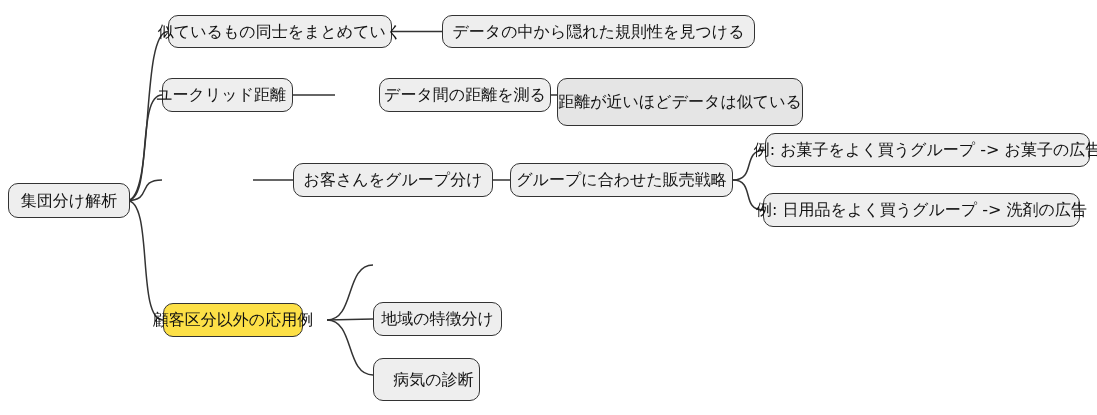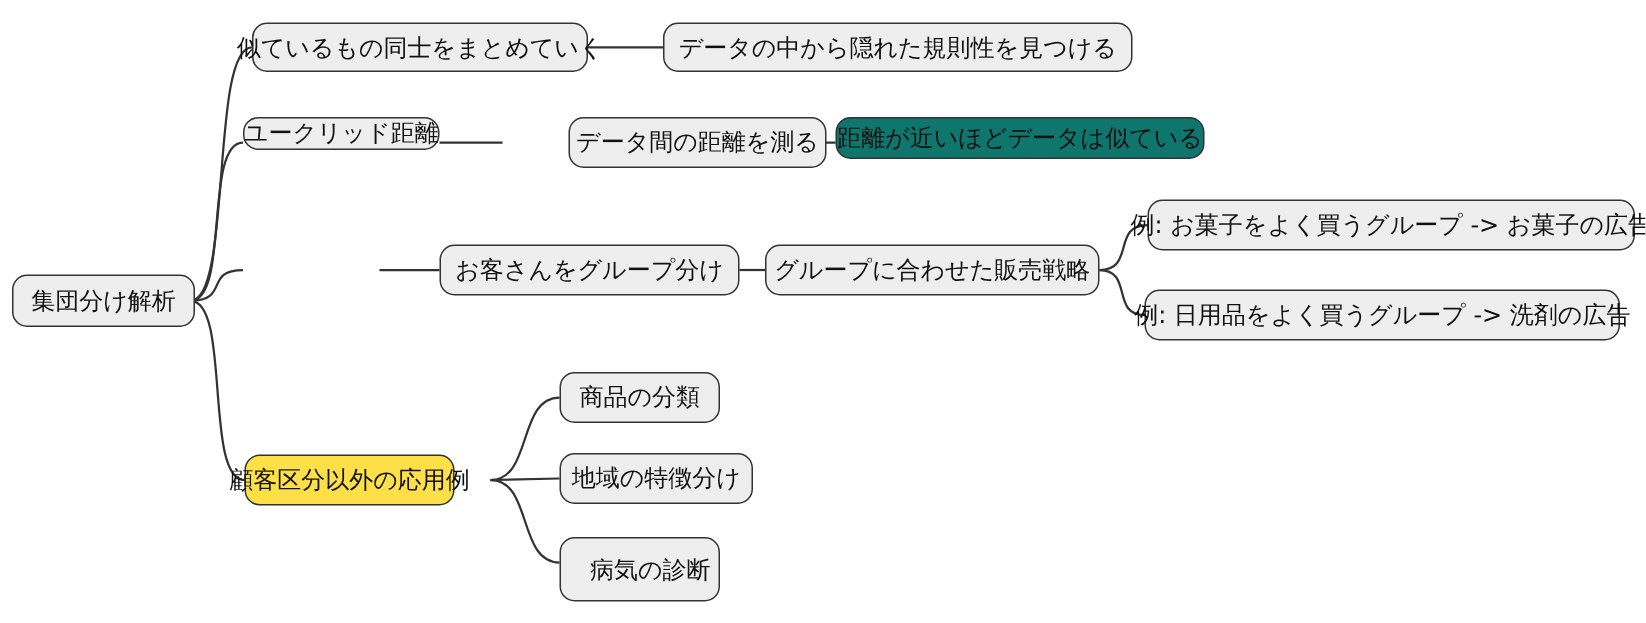--- a/index.html
+++ b/index.html
@@ -64,46 +64,43 @@
 
 <div class="mm-node" style="left: 8px; top: 183px; width: 122px; height: 35px; background: rgb(238, 238, 238); border-color: rgb(51, 51, 51);">
       <span>集団分け解析</span>
     </div>
     <div class="mm-node" style="left: 168px; top: 15px; width: 224px; height: 33px; background: rgb(238, 238, 238); border-color: rgb(51, 51, 51);">
       <span>似ているもの同士をまとめていく</span>
     </div>
     <div class="mm-node" style="left: 442px; top: 15px; width: 313px; height: 33px; background: rgb(238, 238, 238); border-color: rgb(51, 51, 51);">
       <span>データの中から隠れた規則性を見つける</span>
     </div>
-    <div class="mm-node" style="left: 162px; top: 78px; width: 131px; height: 22px; background: rgb(238, 238, 238); border-color: rgb(51, 51, 51);">
+    <div class="mm-node" style="left: 162px; top: 78px; width: 131px; height: 34px; background: rgb(238, 238, 238); border-color: rgb(51, 51, 51); justify-content: flex-end;">
       <span>ユークリッド距離</span>
     </div>
     <div class="mm-node" style="left: 335px; top: 78px; width: 172px; height: 34px; background: rgb(238, 238, 238); border-color: rgb(51, 51, 51); margin-left: 44px;">
       <span>データ間の距離を測る</span>
     </div>
-    <div class="mm-node" style="left: 557px; top: 78px; width: 246px; height: 28px; background: #0f766e; border-color: rgb(51, 51, 51);">
+    <div class="mm-node" style="left: 557px; top: 78px; width: 246px; height: 48px; background: #e5e5e5; border-color: rgb(51, 51, 51);">
       <span>距離が近いほどデータは似ている</span>
     </div>
     <div class="mm-node" style="left: 293px; top: 163px; width: 200px; height: 34px; background: rgb(238, 238, 238); border-color: rgb(51, 51, 51);">
       <span>お客さんをグループ分け</span>
     </div>
     <div class="mm-node" style="left: 510px; top: 163px; width: 223px; height: 34px; background: rgb(238, 238, 238); border-color: rgb(51, 51, 51);">
       <span>グループに合わせた販売戦略</span>
     </div>
     <div class="mm-node" style="left: 765px; top: 133px; width: 325px; height: 34px; background: rgb(238, 238, 238); border-color: rgb(51, 51, 51);">
       <span>例: お菓子をよく買うグループ -&gt; お菓子の広告</span>
     </div>
     <div class="mm-node" style="left: 763px; top: 193px; width: 317px; height: 34px; background: rgb(238, 238, 238); border-color: rgb(51, 51, 51);">
       <span>例: 日用品をよく買うグループ -&gt; 洗剤の広告</span>
     </div>
     <div class="mm-node" style="left: 163px; top: 303px; width: 140px; height: 34px; background: #fde047; border-color: rgb(51, 51, 51);">
       <span>顧客区分以外の応用例</span>
     </div>
-    <div class="mm-node" style="left: 373px; top: 248px; width: 107px; height: 34px; background: rgb(238, 238, 238); border-color: rgb(51, 51, 51);">
-      <span>商品の分類</span>
-    </div>
     <div class="mm-node" style="left: 373px; top: 302px; width: 129px; height: 34px; background: rgb(238, 238, 238); border-color: rgb(51, 51, 51);">
       <span>地域の特徴分け</span>
     </div>
     <div class="mm-node" style="left: 373px; top: 358px; width: 107px; height: 43px; background: rgb(238, 238, 238); border-color: rgb(51, 51, 51); padding-left: 20px;">
       <span>病気の診断</span>
     </div>
   </div>
 
 </body></html>

